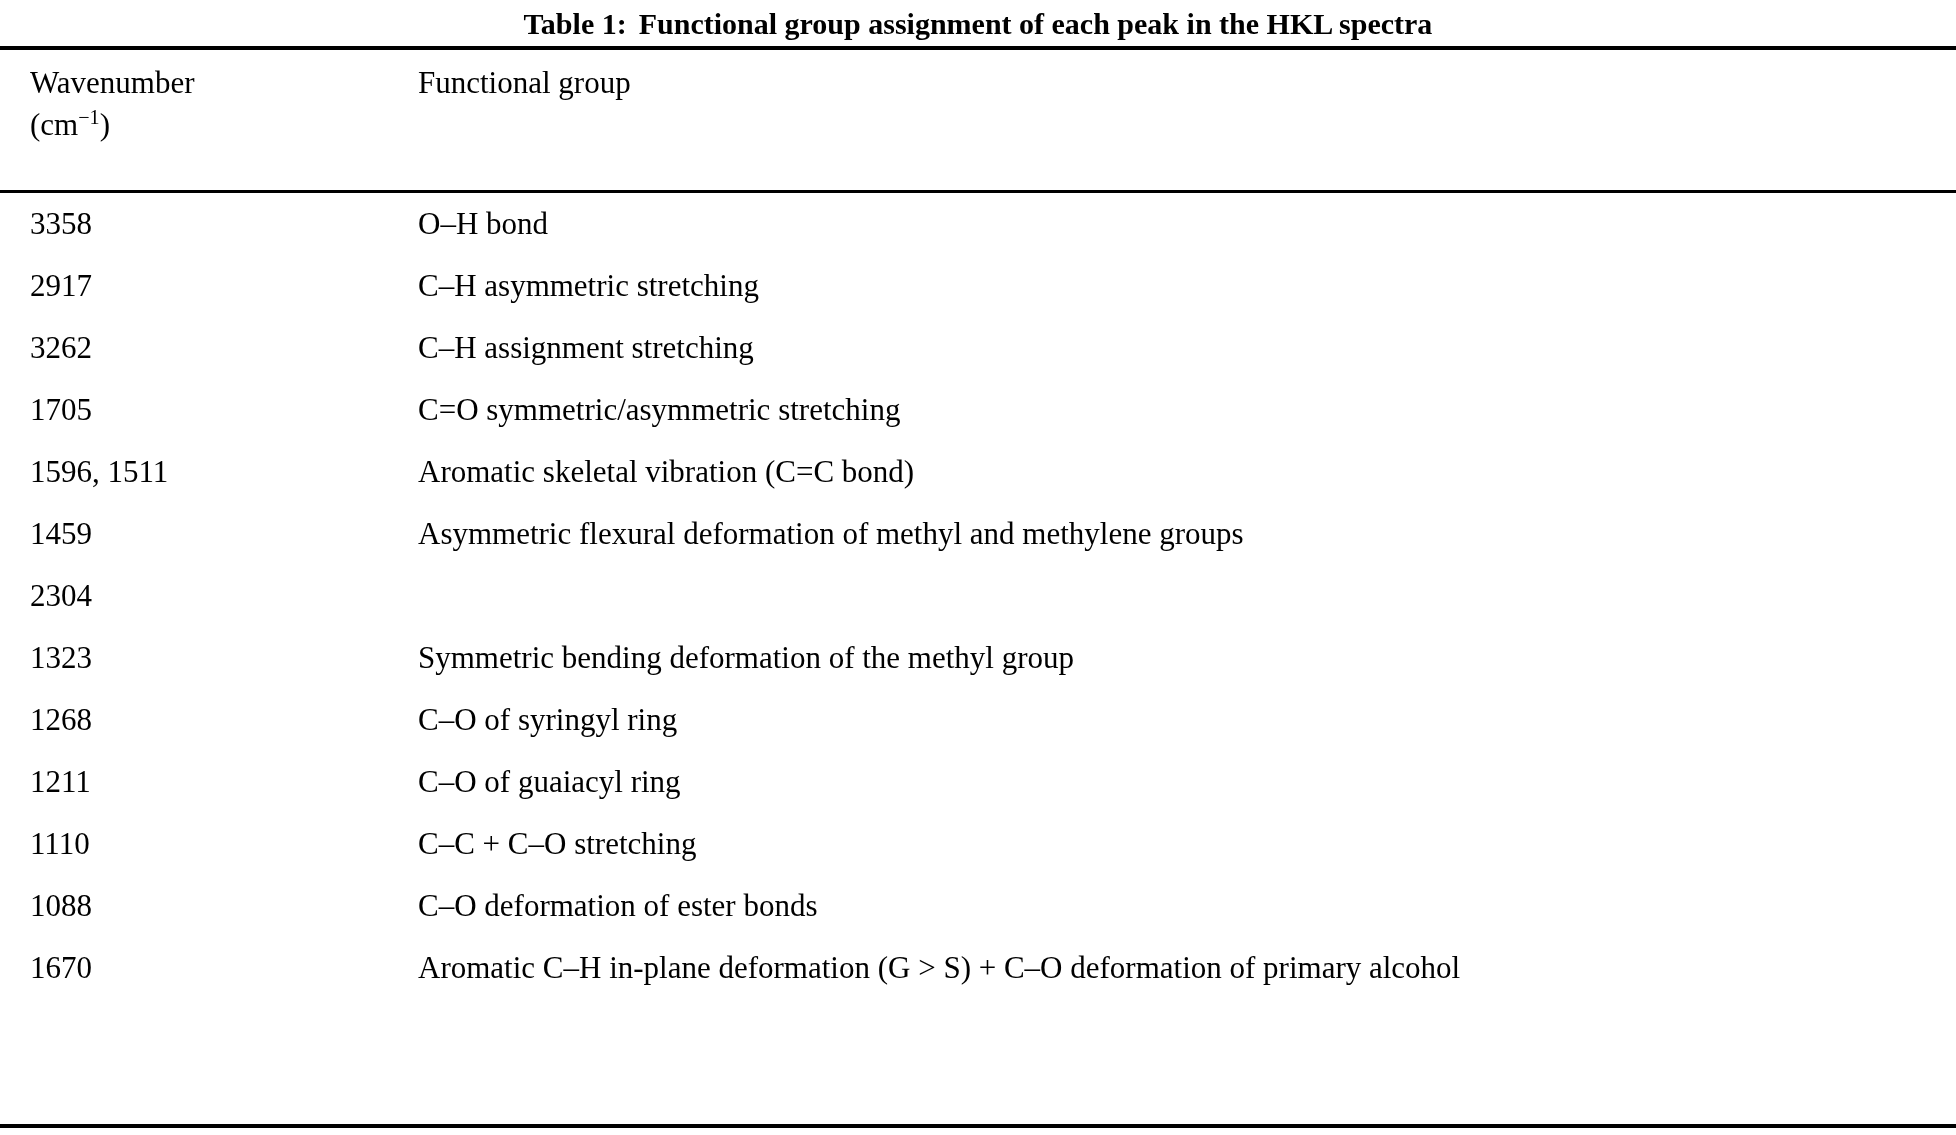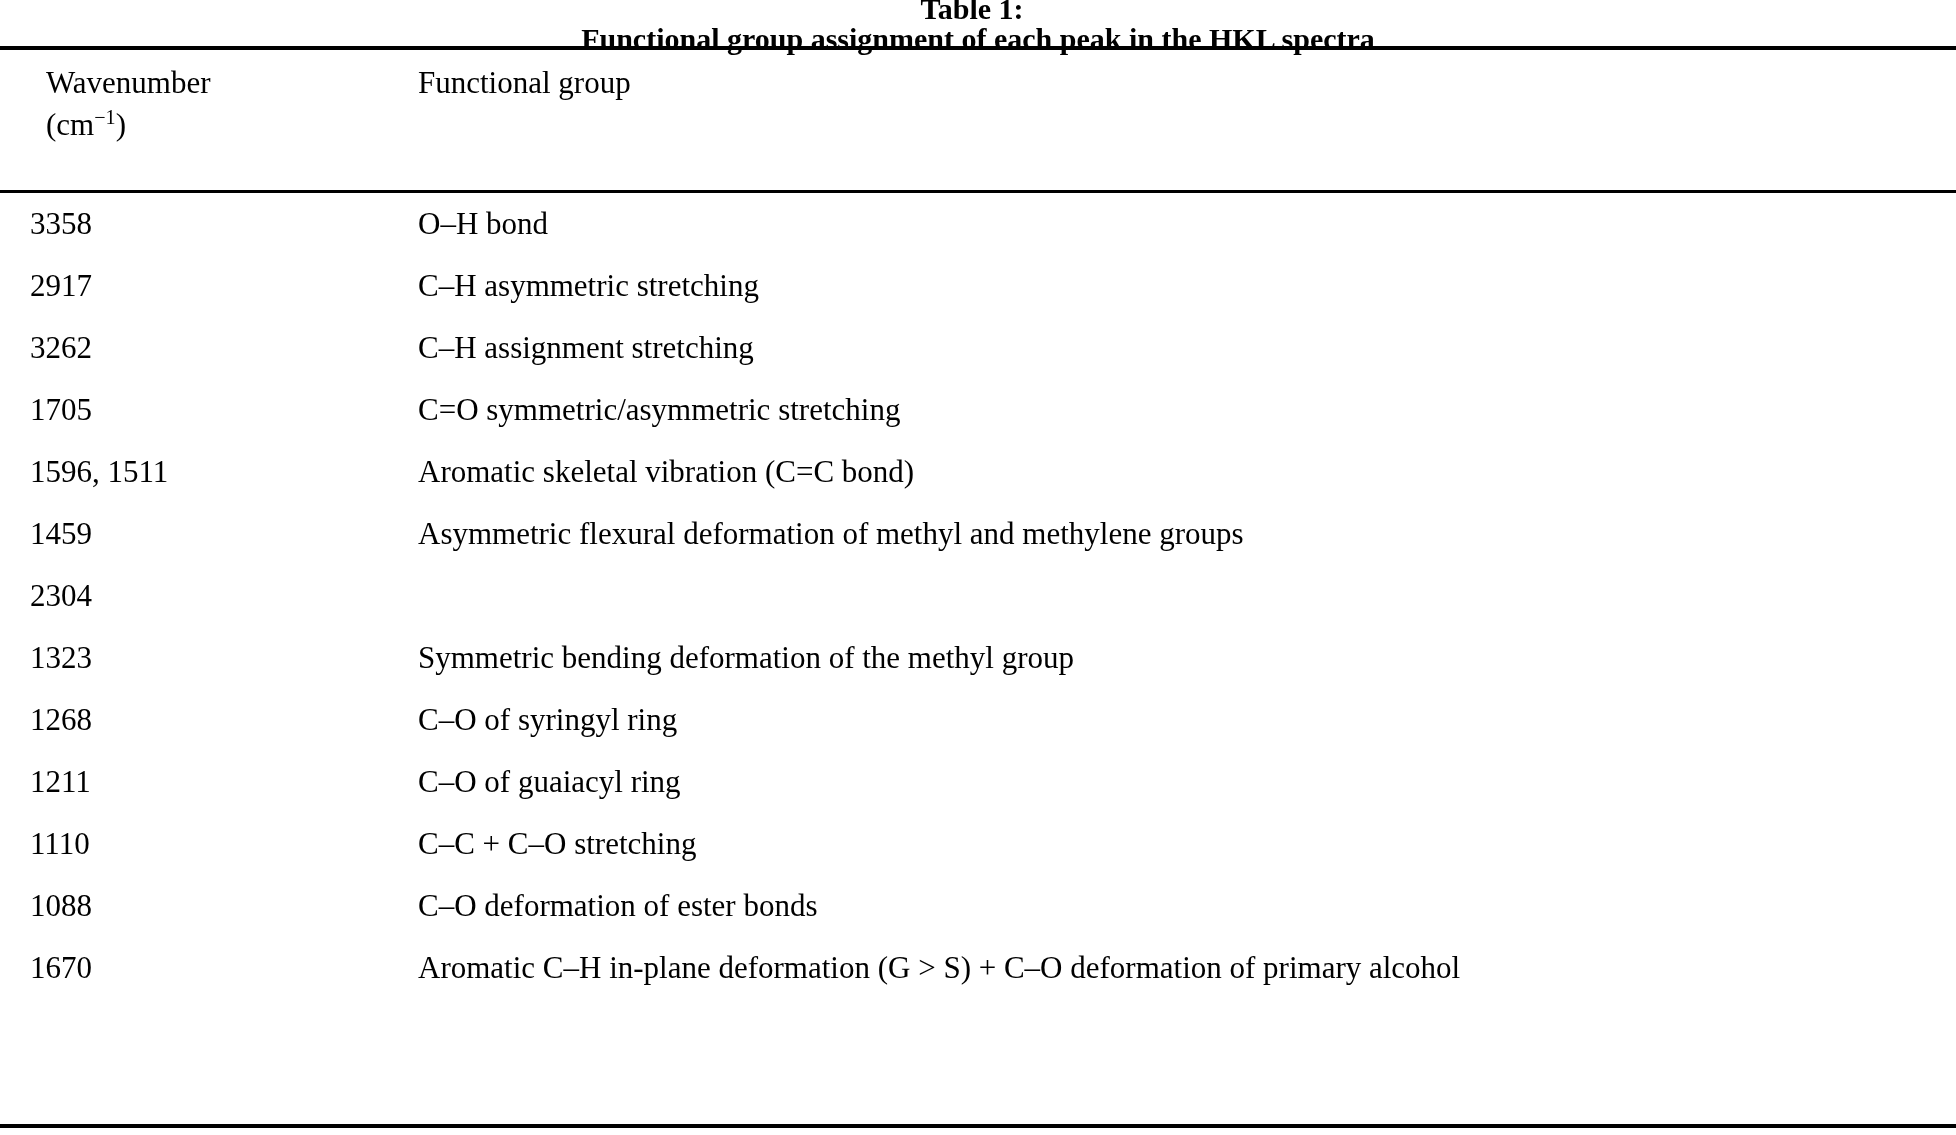--- a/index.html
+++ b/index.html
@@ -26,21 +26,20 @@
     top: 0px;
     left: 0;
     width: 1956px;
     height: 48px;
     display: flex;
     align-items: center;
     justify-content: center;
     font-size: 30px;
     line-height: 1;
     white-space: nowrap;
-    flex-direction: column;
   }
   .caption .caption-label {
     font-weight: bold;
     margin-right: 12px;
   }
   .caption .caption-text {
     font-weight: bold;
   }
   
   .rule {
@@ -61,21 +60,21 @@
     width: 1956px;
     height: 126px;
   }
   .th {
     position: absolute;
     top: 0;
     font-size: 31px;
     line-height: 42px;
     white-space: nowrap;
   }
-  .th-wavenumber { left: 46px; }
+  .th-wavenumber { left: 30px; }
   .th-group      { left: 418px; }
   .unit-line { display: block; }
   sup {
     font-size: 0.65em;
     vertical-align: super;
     line-height: 0;
   }
 
   
   .tbody {

